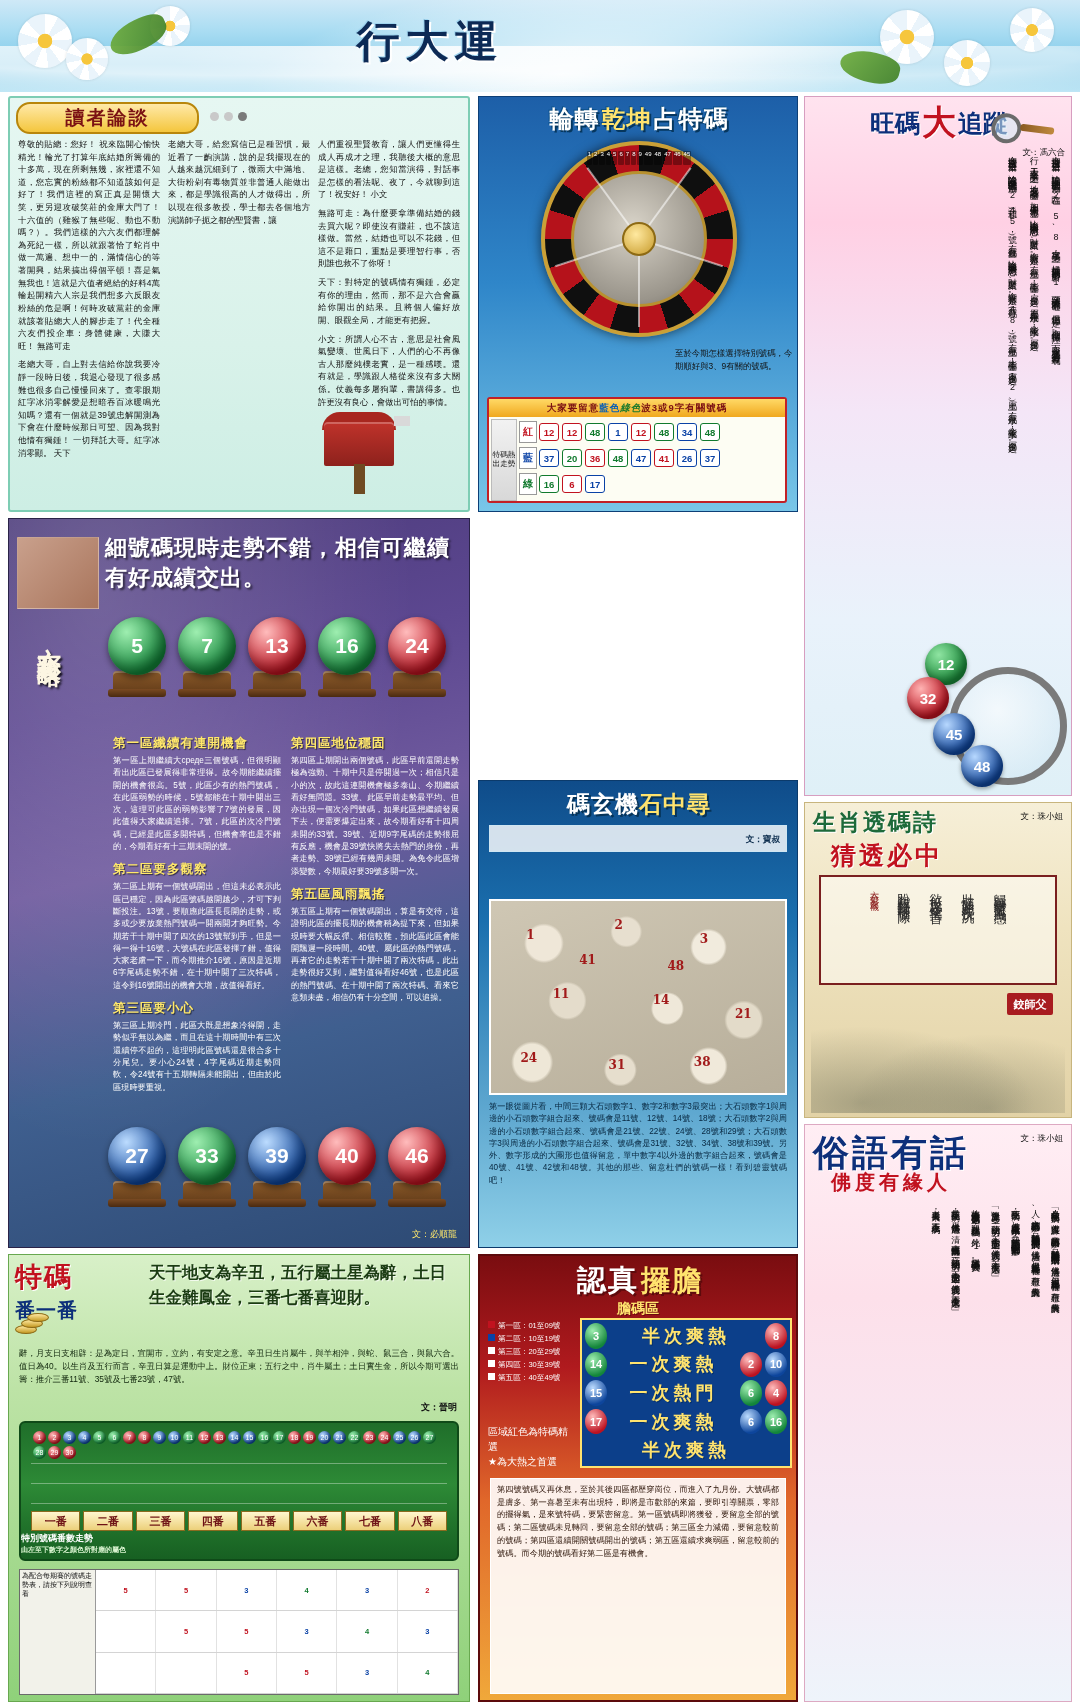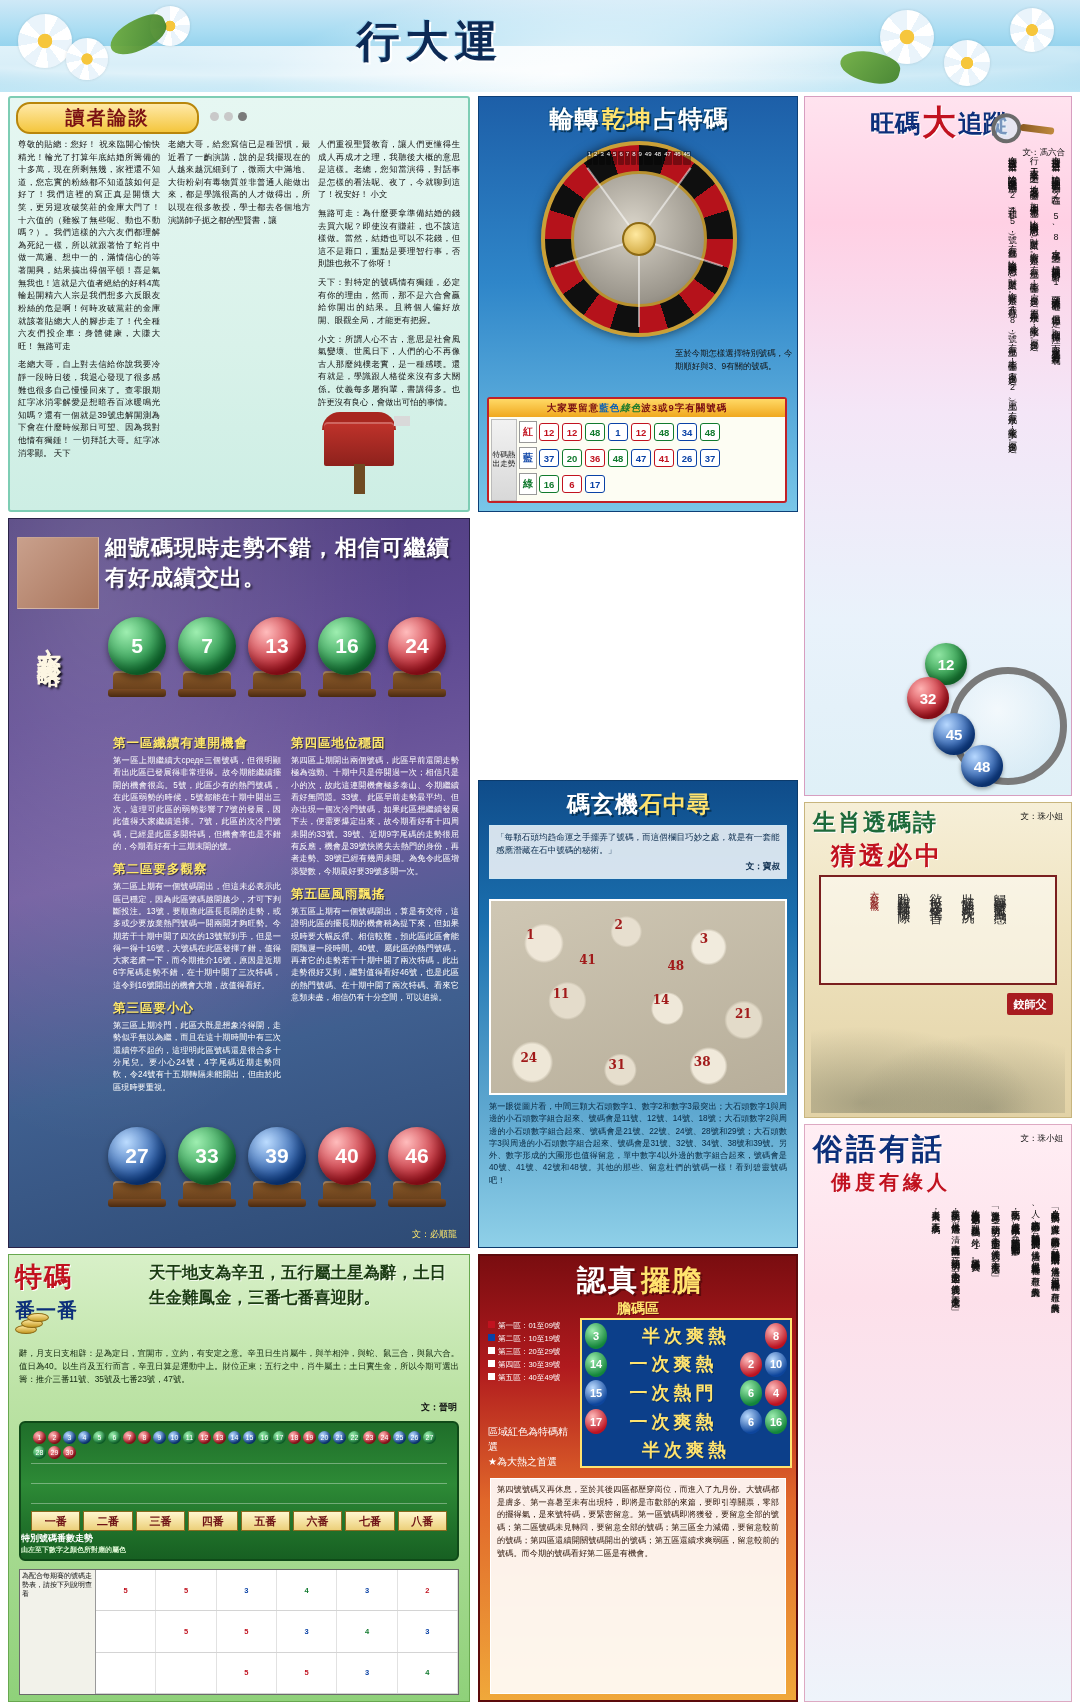--- a/index.html
+++ b/index.html
@@ -363,21 +363,21 @@
 
   
   #proverb {
     left:804px; top:1124px; width:268px; height:578px;
     background:linear-gradient(180deg,#ffeef4 0%, #fde0ea 30%, #f6e9f4 70%, #eef4fb 100%);
     border:1px solid #dda9c2;
   }
   #proverb .ptitle {
     position:absolute; left:8px; top:4px;
     font-family:Liberation Sans, sans-serif;
-    font-weight:bold; font-size:30px; color:#0d2f7a; letter-spacing:3px;
+    font-weight:bold; font-size:36px; color:#0d2f7a; letter-spacing:3px;
     text-shadow:1px 1px 0 #fff;
   }
   #proverb .psub {
     position:absolute; left:26px; top:44px;
     font-family:"DejaVu Serif","Liberation Serif",serif;
     font-weight:bold; font-size:20px; color:#c1121f; letter-spacing:4px;
   }
   #proverb .author3 { position:absolute; right:8px; top:8px; font-size:8.5px; }
   #proverb .pcols {
     position:absolute; left:8px; top:78px; right:8px; bottom:8px;
@@ -728,21 +728,20 @@
     </div>
     <div class="sign2">文：必順龍</div>
   </div>
 
   <div class="panel" id="stone">
     <div class="sttitle">
       <span>碼玄機</span>
       <span class="y">石中尋</span>
     </div>
     <div class="quote">
-      <div>「每顆石頭均趋命運之手擺弄了號碼，而這個欄目巧妙之處，就是有一套能感應潛藏在石中號碼的秘術。」</div>
       <div class="qauth">文：寶叔</div>
     </div>
     <div class="photo">
       <span class="sn" style="left:12%;top:14%">1</span>
       <span class="sn" style="left:42%;top:9%">2</span>
       <span class="sn" style="left:71%;top:16%">3</span>
       <span class="sn" style="left:21%;top:45%">11</span>
       <span class="sn" style="left:55%;top:48%">14</span>
       <span class="sn" style="left:83%;top:55%">21</span>
       <span class="sn" style="left:10%;top:78%">24</span>

